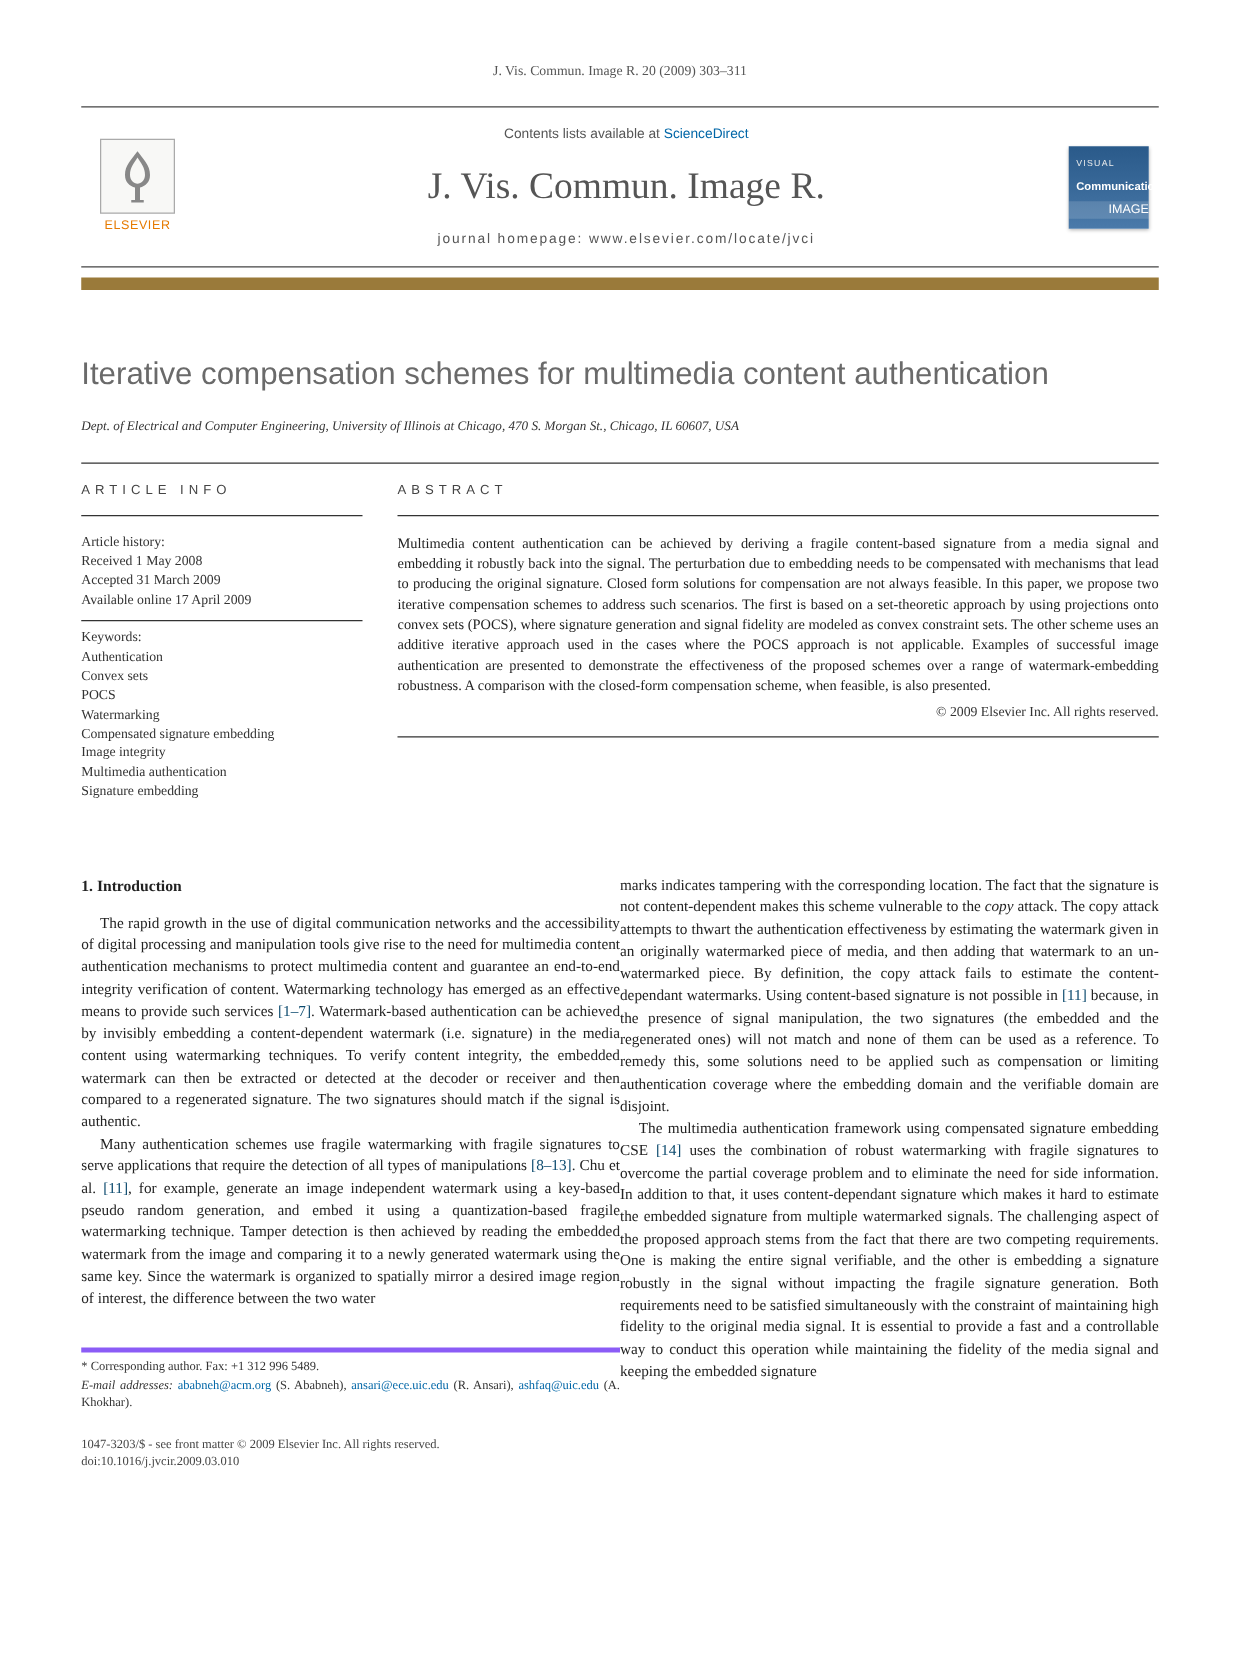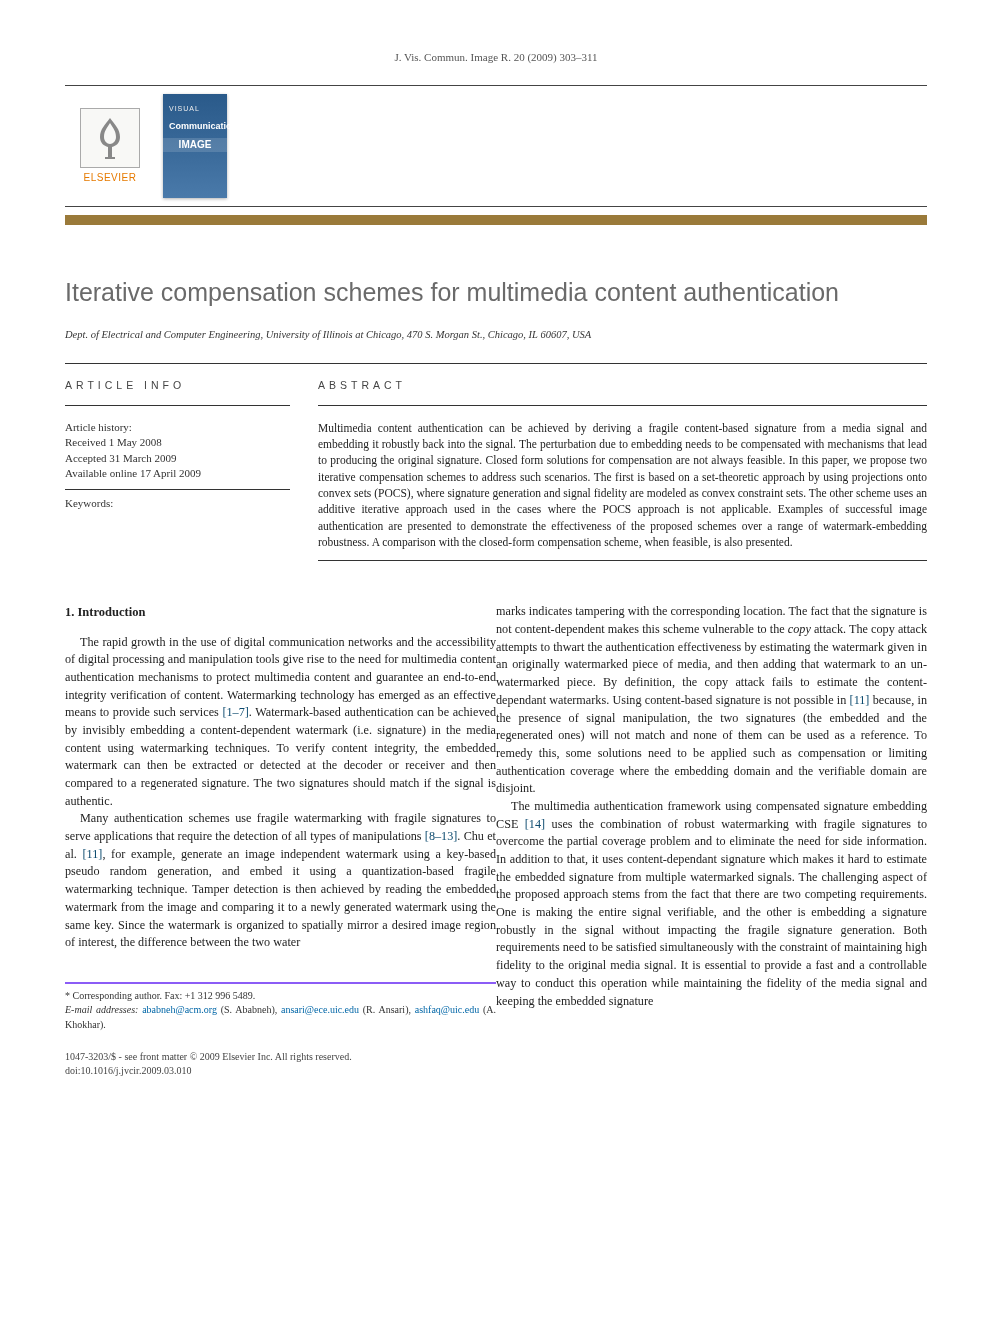--- a/index.html
+++ b/index.html
@@ -83,29 +83,29 @@
   }
   .masthead-right {
     width: 80px;
     display: flex;
     align-items: center;
     justify-content: center;
     padding: 8px;
   }
   .journal-cover {
     width: 66px;
-    height: 104px;
+    height: 66px;
     background: linear-gradient(180deg, #2a5a8a 0%, #3a6a9a 55%, #4a7aaa 100%);
     position: relative;
     box-shadow: 0 1px 3px rgba(0,0,0,0.3);
   }
   .cover-text1 { position: absolute; top:10px; left:6px; color:#eee; font-size:7px; font-family:Arial; letter-spacing:1px;}
   .cover-text2 { position: absolute; top:26px; left:6px; color:#fff; font-size:9px; font-family:Arial; font-weight:bold;}
   .cover-band { position: absolute; top:44px; left:0; right:0; height:14px; background: rgba(255,255,255,0.15); display:flex;align-items:center;justify-content:center;}
-  .cover-band span{ color:#fff; font-size:10px; font-weight:bold; font-family:Arial;}
+  .cover-band span{ color:#fff; font-size:10px; font-weight:normal; font-family:Arial;padding-left:32px;}
   .accent-bar {
     height: 10px;
     background: #9a7a3a;
     margin-bottom: 50px;
   }
   .article-title {
     font-size: 25px;
     color: #6a6a6a;
     font-weight: normal;
     margin-bottom: 18px;
@@ -150,21 +150,21 @@
   .body-cols {
     display: flex;
     margin-top: 42px;
   }
   .col { flex: 1; min-width: 0; text-align: justify; font-size: 12.2px; line-height: 1.45;}
   .sec-heading { font-weight: bold; font-size: 12.5px; margin-bottom: 12px; }
   .para { margin-bottom: 0; text-indent: 15px; }
   .para.first { text-indent: 15px; }
   .ref { color: #0c4a6e; }
   .footnotes {
-    border-top: 2px solid #8b5cf6;
+    border-top: 4px solid #8b5cf6;
     margin-top: 30px;
     padding-top: 5px;
     font-size: 10px;
     color: #333;
     width: 48%;
   }
   .footnotes .em { font-style: italic; }
   .footnotes a { color: #0066a7; text-decoration: none; }
   .bottom-meta {
     margin-top: 18px;
@@ -180,20 +180,29 @@
   <div class="running-head">J. Vis. Commun. Image R. 20 (2009) 303–311</div>
 
   <div class="masthead">
     <div class="masthead-left">
       <div class="elsevier-logo">
         <svg viewBox="0 0 50 50" width="50" height="50">
           <path class="els-tree" d="M25 5 C20 12 15 16 15 24 C15 30 19 33 23 34 L23 44 L20 44 L20 46 L30 46 L30 44 L27 44 L27 34 C31 33 35 30 35 24 C35 16 30 12 25 5 Z M25 10 C28 15 31 18 31 24 C31 28 28 31 25 31 C22 31 19 28 19 24 C19 18 22 15 25 10 Z"></path>
         </svg>
       </div>
       <div class="elsevier-label">ELSEVIER</div>
+    </div>
+    <div class="masthead-center">
+      <div class="contents-line">
+        <span>Contents lists available at </span><a href="#">ScienceDirect</a>
+      </div>
+      <div class="journal-title">J. Vis. Commun. Image R.</div>
+      <div class="homepage-line">
+        <span>journal homepage: </span><span>www.elsevier.com/locate/jvci</span>
+      </div>
     </div>
     <div class="masthead-right">
       <div class="journal-cover">
         <div class="cover-text1">VISUAL</div>
         <div class="cover-text2">Communication</div>
         <div class="cover-band">
             <span>IMAGE</span>
           </div>
       </div>
     </div>
@@ -209,26 +218,37 @@
     <div class="info-col-left">
       <div class="little-caps">article info</div>
       <hr class="rule">
       <div class="hist-block">
         <div class="hist-label">Article history:</div>
         <div>Received 1 May 2008</div>
         <div>Accepted 31 March 2009</div>
         <div>Available online 17 April 2009</div>
         <div class="sep"></div>
         <div class="kw-label">Keywords:</div>
+        <div class="kw-list" id="kw-list">
+            <div>Authentication</div>
+            <div>Convex sets</div>
+            <div>POCS</div>
+            <div>Watermarking</div>
+            <div>Compensated signature embedding</div>
+            <div>Image integrity</div>
+            <div>Multimedia authentication</div>
+            <div>Signature embedding</div>
+          </div>
       </div>
     </div>
     <div class="info-col-right">
       <div class="little-caps">abstract</div>
       <hr class="rule">
       <div class="abstract-text">Multimedia content authentication can be achieved by deriving a fragile content-based signature from a media signal and embedding it robustly back into the signal. The perturbation due to embedding needs to be compensated with mechanisms that lead to producing the original signature. Closed form solutions for compensation are not always feasible. In this paper, we propose two iterative compensation schemes to address such scenarios. The first is based on a set-theoretic approach by using projections onto convex sets (POCS), where signature generation and signal fidelity are modeled as convex constraint sets. The other scheme uses an additive iterative approach used in the cases where the POCS approach is not applicable. Examples of successful image authentication are presented to demonstrate the effectiveness of the proposed schemes over a range of watermark-embedding robustness. A comparison with the closed-form compensation scheme, when feasible, is also presented.</div>
+      <div class="copyright">© 2009 Elsevier Inc. All rights reserved.</div>
       <hr class="info-bottom-rule">
     </div>
   </div>
 
   <div class="body-cols">
     <div class="col">
       <div class="sec-heading">1. Introduction</div>
       <p class="para first">
         <span>The rapid growth in the use of digital communication networks and the accessibility of digital processing and manipulation tools give rise to the need for multimedia content authentication mechanisms to protect multimedia content and guarantee an end-to-end integrity verification of content. Watermarking technology has emerged as an effective means to provide such services </span><span class="ref">[1–7]</span><span>. Watermark-based authentication can be achieved by invisibly embedding a content-dependent watermark (i.e. signature) in the media content using watermarking techniques. To verify content integrity, the embedded watermark can then be extracted or detected at the decoder or receiver and then compared to a regenerated signature. The two signatures should match if the signal is authentic.</span>
       </p>

